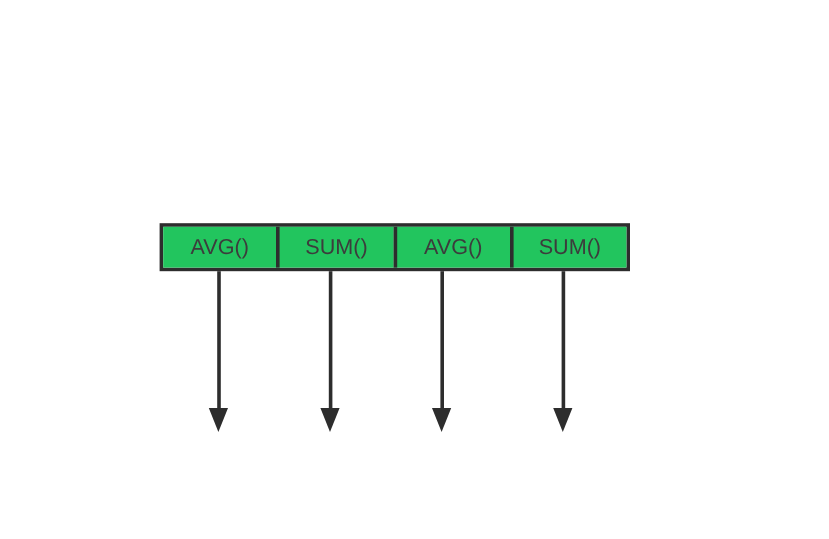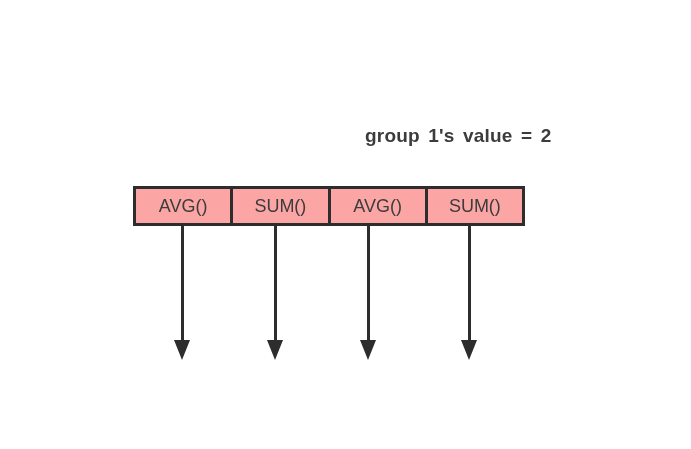--- a/index.html
+++ b/index.html
@@ -40,21 +40,21 @@
     background: #ffffff;
   }
   .cell {
     flex: 1;
     display: flex;
     align-items: center;
     justify-content: center;
     font-size: 18px;
     color: var(--text, #3c3c3c);
     border-left: 3px solid var(--line, #2d2d2d);
-    background: #fca5a5;
+    background: #22c55e;
   }
   .cell:first-child { border-left: none; }
 
   .arrow {
     position: absolute;
     top: 226px;
     width: 16px;
     height: 134px;
     display: flex;
     flex-direction: column;
@@ -76,21 +76,20 @@
   .arrow.a2 { left: 267px; }
   .arrow.a3 { left: 360px; }
   .arrow.a4 { left: 461px; }
 </style>
 </head>
 <body>
 
 <div class="page">
 
 
-  <div class="group-label g1">group 1's value = 2</div>
 
   <div class="cell-row">
     <div class="cell">AVG()</div>
     <div class="cell">SUM()</div>
     <div class="cell">AVG()</div>
     <div class="cell">SUM()</div>
   </div>
 
   <div class="arrow a1">
     <div class="shaft"></div>

